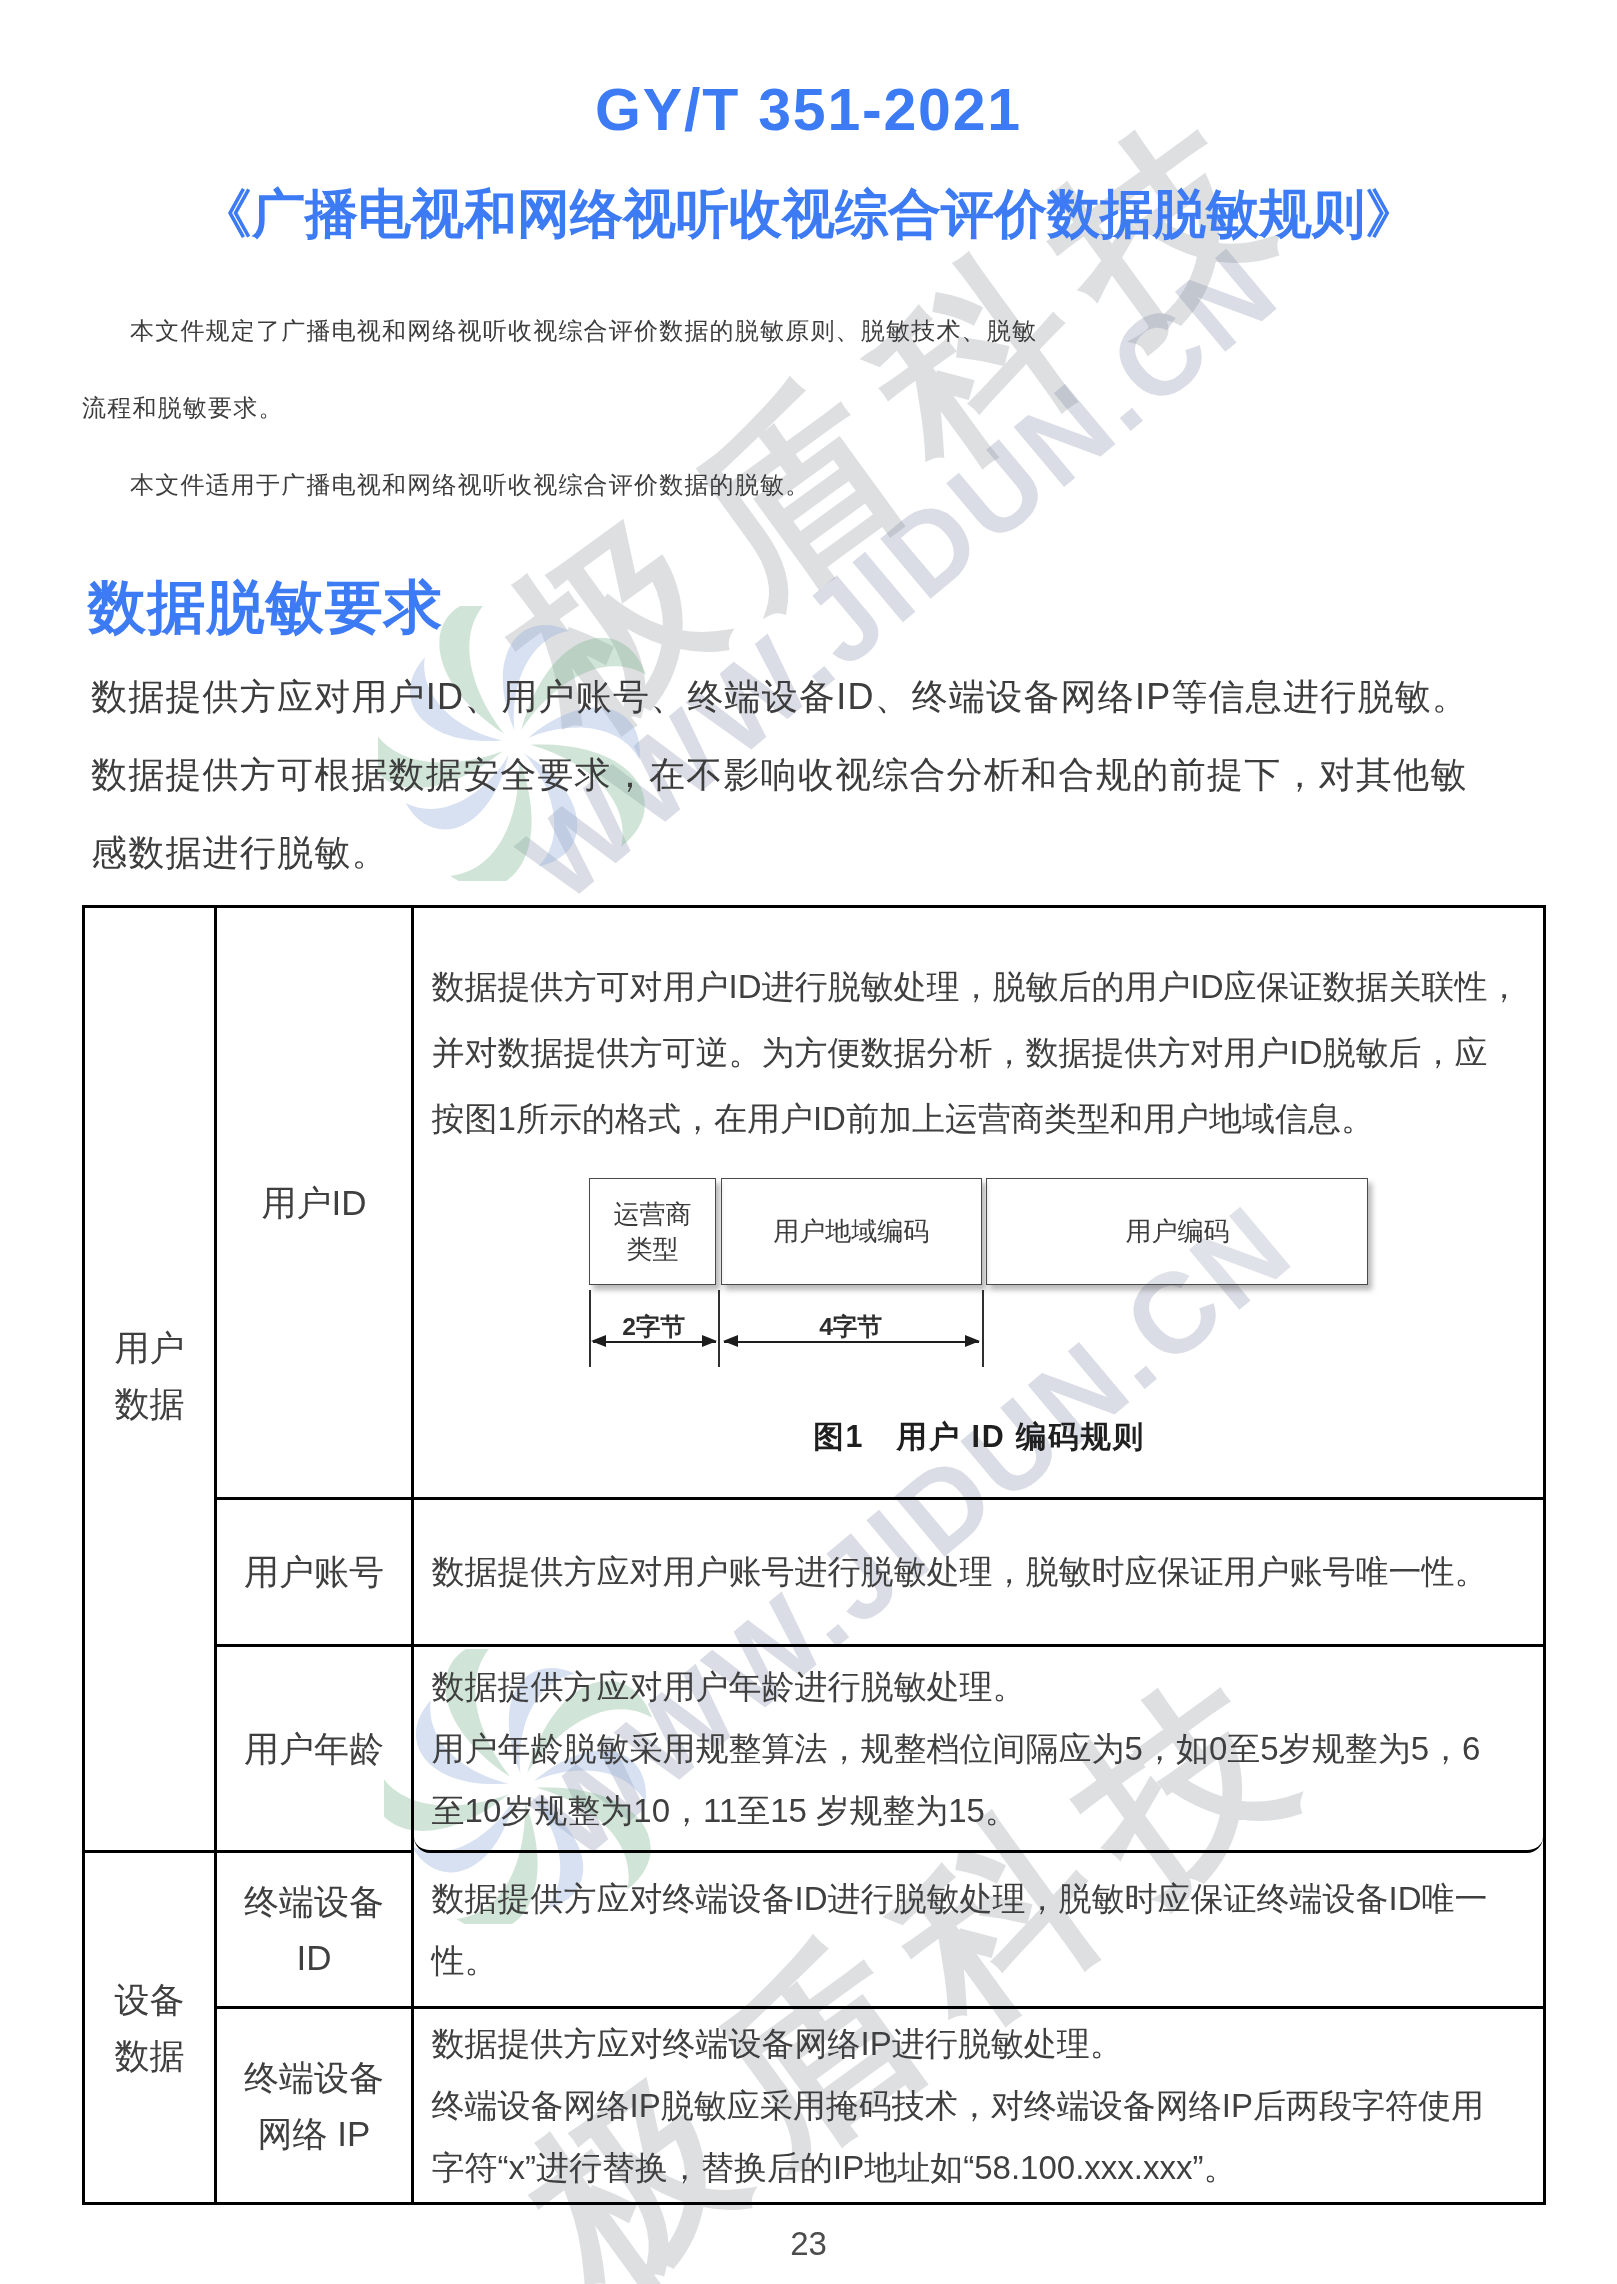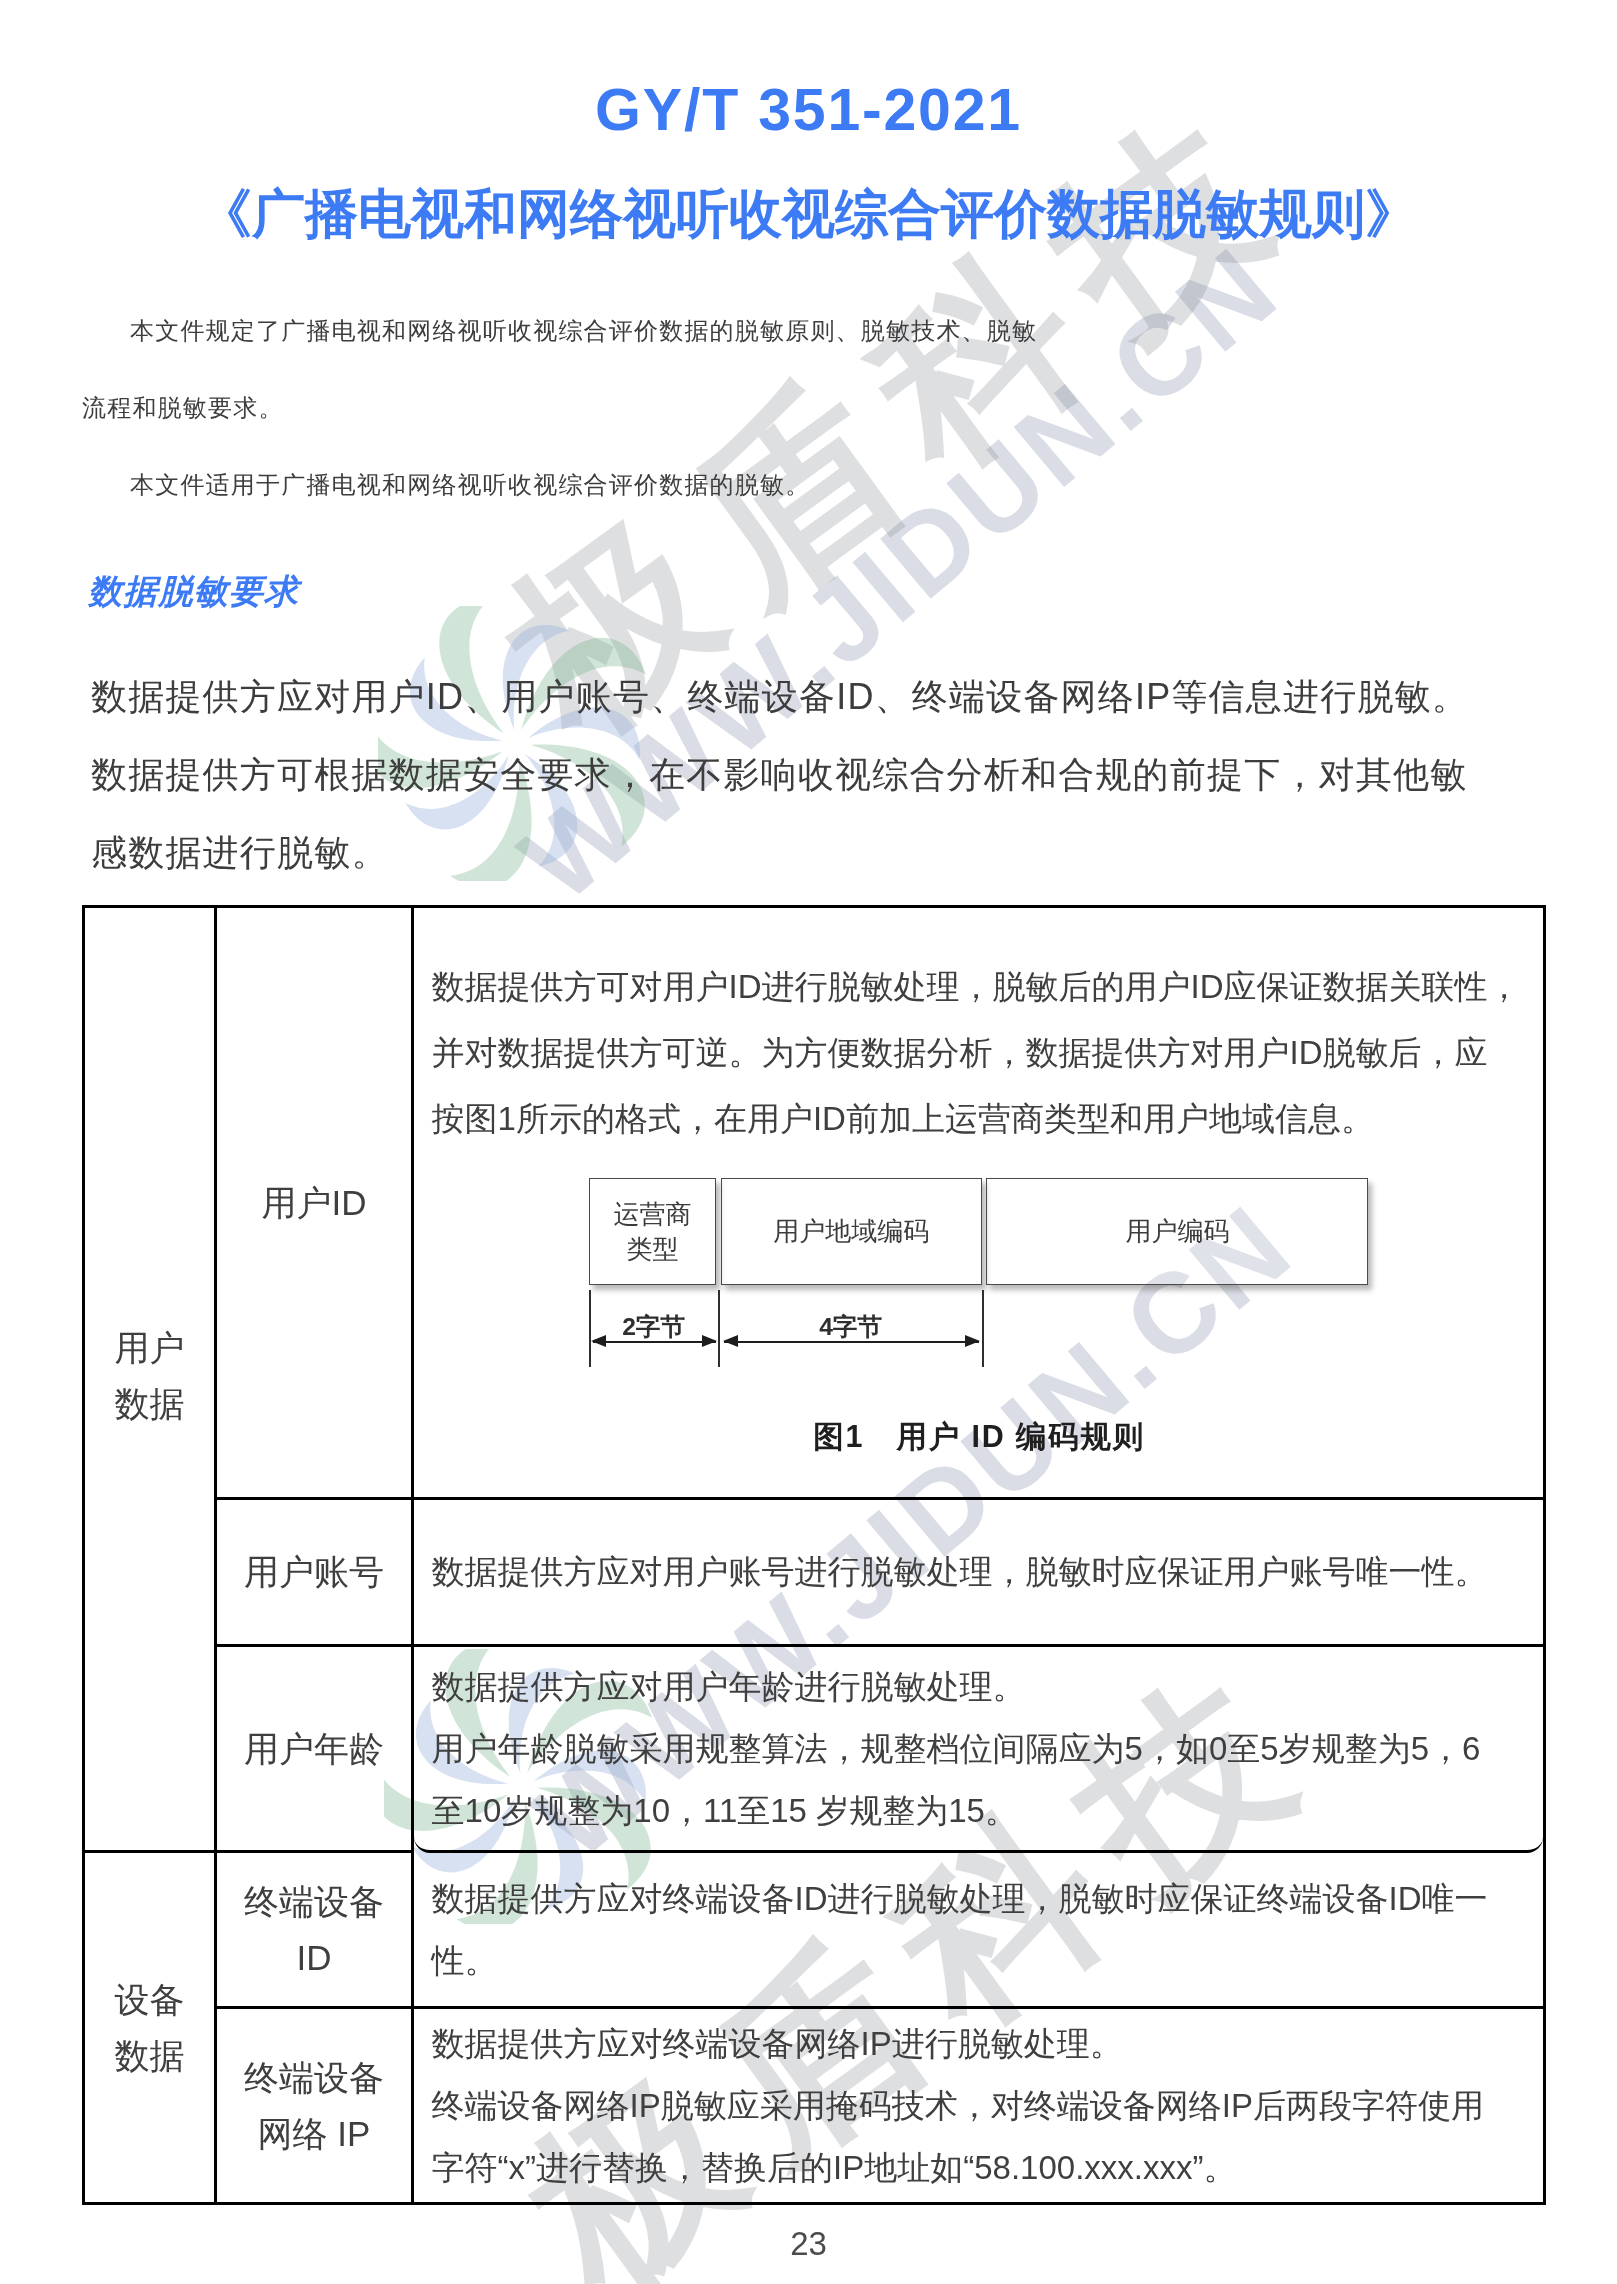--- a/index.html
+++ b/index.html
@@ -20,22 +20,22 @@
   .wm-logo{width:275px;height:275px;}
   
   .layer{position:absolute;z-index:1;}
   .doc-code{top:76px;left:0;width:100%;text-align:center;font-size:59px;font-weight:600;
     letter-spacing:1.8px;color:var(--accent);}
   .doc-title{top:171px;left:0;width:100%;text-align:center;font-size:53px;font-weight:700;
     color:var(--accent);margin-top:8px;}
   .intro{left:82px;top:292px;width:1418px;font-size:24px;letter-spacing:1.2px;line-height:77px;
     color:var(--ink);}
   .intro p{margin:0;text-indent:2em;white-space:pre-line;}
-  .section-heading{left:88px;top:569px;font-size:34px;font-weight:700;color:var(--accent);
-    letter-spacing:1.2px;font-style:italic;}
+  .section-heading{left:88px;top:569px;font-size:58px;font-weight:700;color:var(--accent);
+    letter-spacing:1.2px;}
   .section-body{left:91px;top:658px;width:1441px;font-size:36px;letter-spacing:1.2px;
     line-height:78px;color:var(--ink);white-space:pre-line;}
   
   .data-table{left:82px;top:905px;width:1464px;height:1300px;border:3.5px solid #000;
     display:grid;grid-template-columns:132px 197px 1fr;
     grid-template-rows:592px 147px 206px 156px 1fr;box-sizing:border-box;background:transparent;}
   .cell{box-sizing:border-box;background:transparent;color:#3f3f3f;}
   .br{border-right:3.5px solid #000;}
   .bb{border-bottom:3.5px solid #000;}
   .cell-label{display:flex;align-items:center;justify-content:center;text-align:center;

